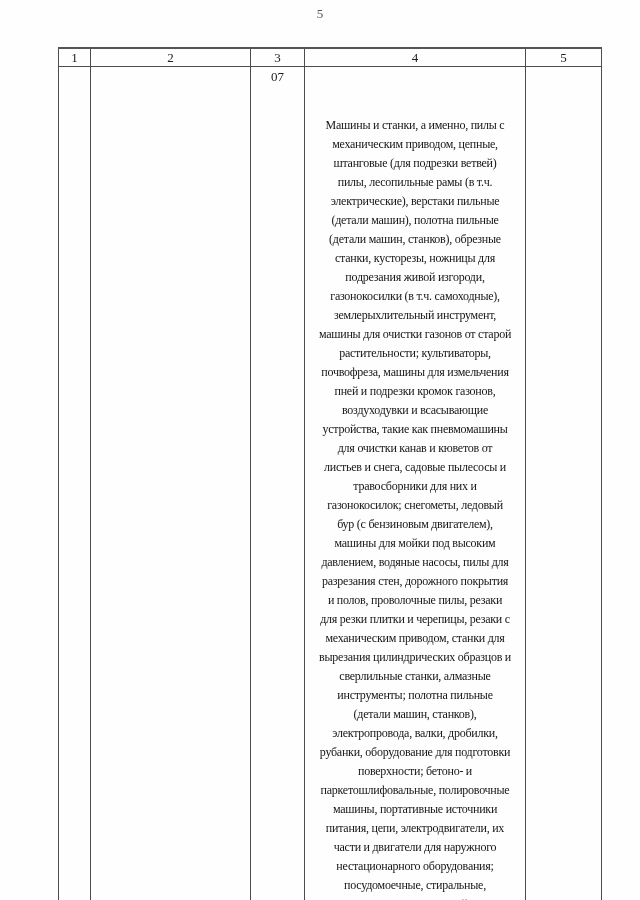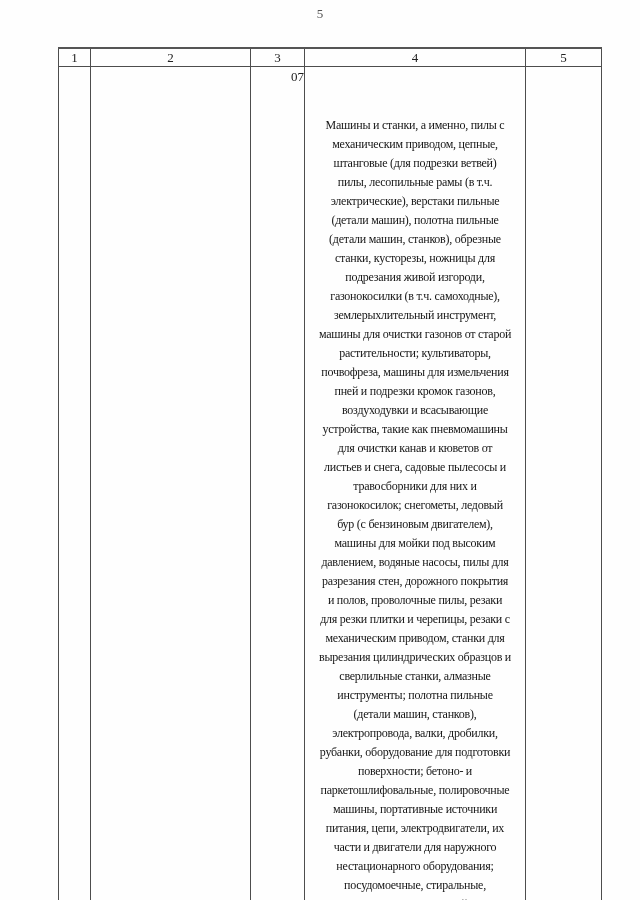--- a/index.html
+++ b/index.html
@@ -49,21 +49,21 @@
     font-size: 13px;
     line-height: 17px;
     border-top: 2px solid #555;
     color: #222;
   }
   tr.body-row td {
     height: 755px;
   }
   .class-number {
     display: block;
-    text-align: right;
+    text-align: center;
     font-size: 13px;
     padding-top: 2px;
     color: #1c1c1c;
   }
   .goods-text {
     white-space: pre-line;
     text-align: center;
     font-size: 12px;
     line-height: 19px;
     letter-spacing: -0.25px;

